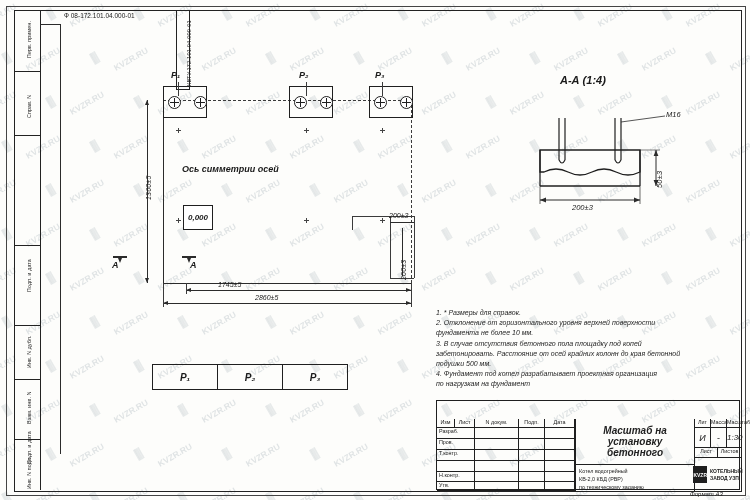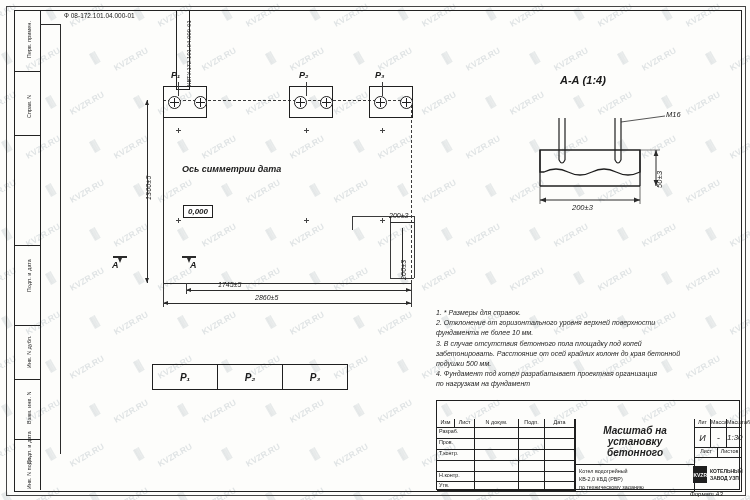--- a/index.html
+++ b/index.html
@@ -28,21 +28,21 @@
   .tick:before{left:2px;top:0;width:1px;height:5px;}
   .tick:after{top:2px;left:0;height:1px;width:5px;}
   .dimline{position:absolute;height:1px;background:#2b2b2b;}
   .dimv{position:absolute;width:1px;background:#2b2b2b;}
   .arrowL,.arrowR{position:absolute;width:0;height:0;border-top:2.4px solid transparent;border-bottom:2.4px solid transparent;}
   .arrowL{border-right:5px solid #2b2b2b;}
   .arrowR{border-left:5px solid #2b2b2b;}
   .arrowU,.arrowD{position:absolute;width:0;height:0;border-left:2.4px solid transparent;border-right:2.4px solid transparent;}
   .arrowU{border-bottom:5px solid #2b2b2b;}
   .arrowD{border-top:5px solid #2b2b2b;}
-  .boxlabel{position:absolute;border:1.1px solid #1f1f1f;padding:1px 4px;background:#fff;font-style:italic;font-weight:bold;font-size:8px;}
+  .boxlabel{position:absolute;border:1.1px solid #1f1f1f;padding:7px 4px;background:#fff;font-style:italic;font-weight:bold;font-size:8px;}
   .notes{position:absolute;font-style:italic;font-size:7px;line-height:10.2px;color:#1f1f1f;}
   .wm{position:absolute;color:rgba(120,135,150,.22);font-size:8.5px;font-weight:bold;transform:rotate(-30deg);transform-origin:center;white-space:nowrap;pointer-events:none;}
   .wmbar{position:absolute;color:rgba(120,135,150,.16);font-size:13px;font-weight:bold;letter-spacing:-2px;transform:rotate(-30deg);pointer-events:none;}
   table.tbl{position:absolute;border-collapse:collapse;}
   table.tbl td{border:1px solid #1f1f1f;text-align:center;font-style:italic;font-weight:bold;}
   .p-tbl td{width:62px;height:22px;font-size:10px;}
   .ttl{position:absolute;left:436px;top:400px;width:304px;height:90px;border:1.4px solid #1f1f1f;box-sizing:border-box;}
   .ttl .cell{position:absolute;box-sizing:border-box;font-size:5.4px;color:#222;}
   .ttl .b{border-right:1px solid #1f1f1f;border-bottom:1px solid #1f1f1f;}
   .svgwrap{position:absolute;left:0;top:0;width:750px;height:500px;pointer-events:none;}
@@ -320,21 +320,21 @@
   <div class="txt ital bold" style="left:299px;top:70px;font-size:9px;">P₂</div>
   <div class="txt ital bold" style="left:375px;top:70px;font-size:9px;">P₃</div>
 
   <div class="tick" style="left:176px;top:128px;"></div>
   <div class="tick" style="left:176px;top:218px;"></div>
   <div class="tick" style="left:304px;top:128px;"></div>
   <div class="tick" style="left:304px;top:218px;"></div>
   <div class="tick" style="left:380px;top:128px;"></div>
   <div class="tick" style="left:380px;top:218px;"></div>
 
-  <div class="txt ital bold" style="left:182px;top:164px;font-size:9px;">Ось симметрии дата</div>
+  <div class="txt ital bold" style="left:182px;top:164px;font-size:9px;">Ось симметрии осей</div>
 
   <div class="boxlabel" style="left:183px;top:205px;">0,000</div>
 
   <div class="dimv" style="left:147px;top:100px;height:183px;"></div>
   <div class="arrowU" style="left:144.6px;top:100px;"></div>
   <div class="arrowD" style="left:144.6px;top:278px;"></div>
   <div class="vtext" style="left:145px;top:200px;transform:rotate(-90deg);font-size:7px;font-style:italic;">1360±5</div>
 
   <div class="dimline" style="left:186px;top:290px;width:225px;"></div>
   <div class="arrowL" style="left:186px;top:287.6px;"></div>

